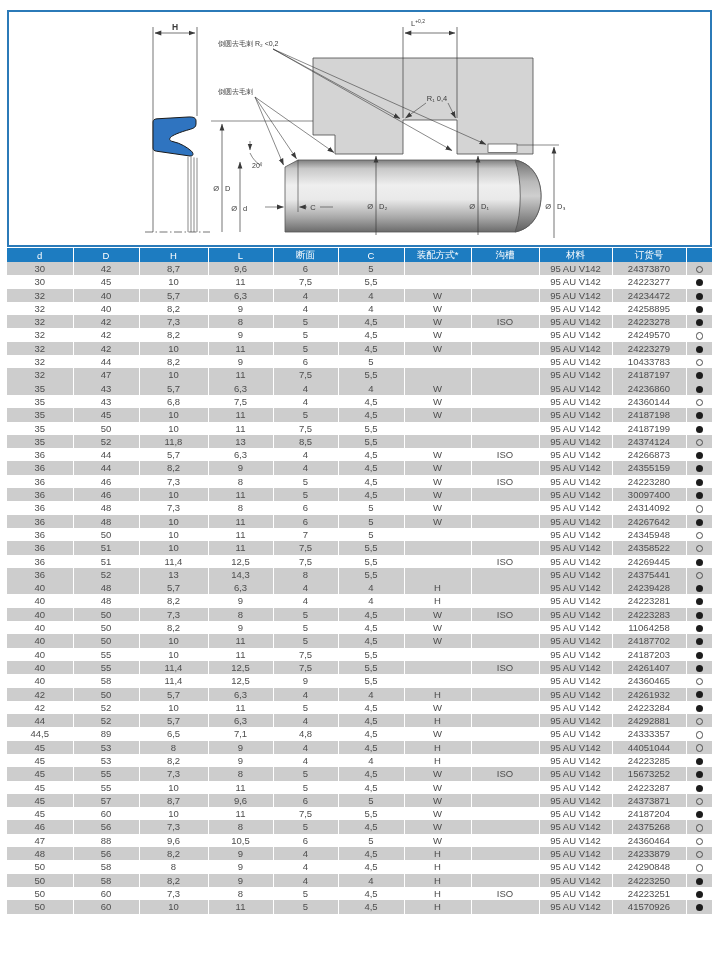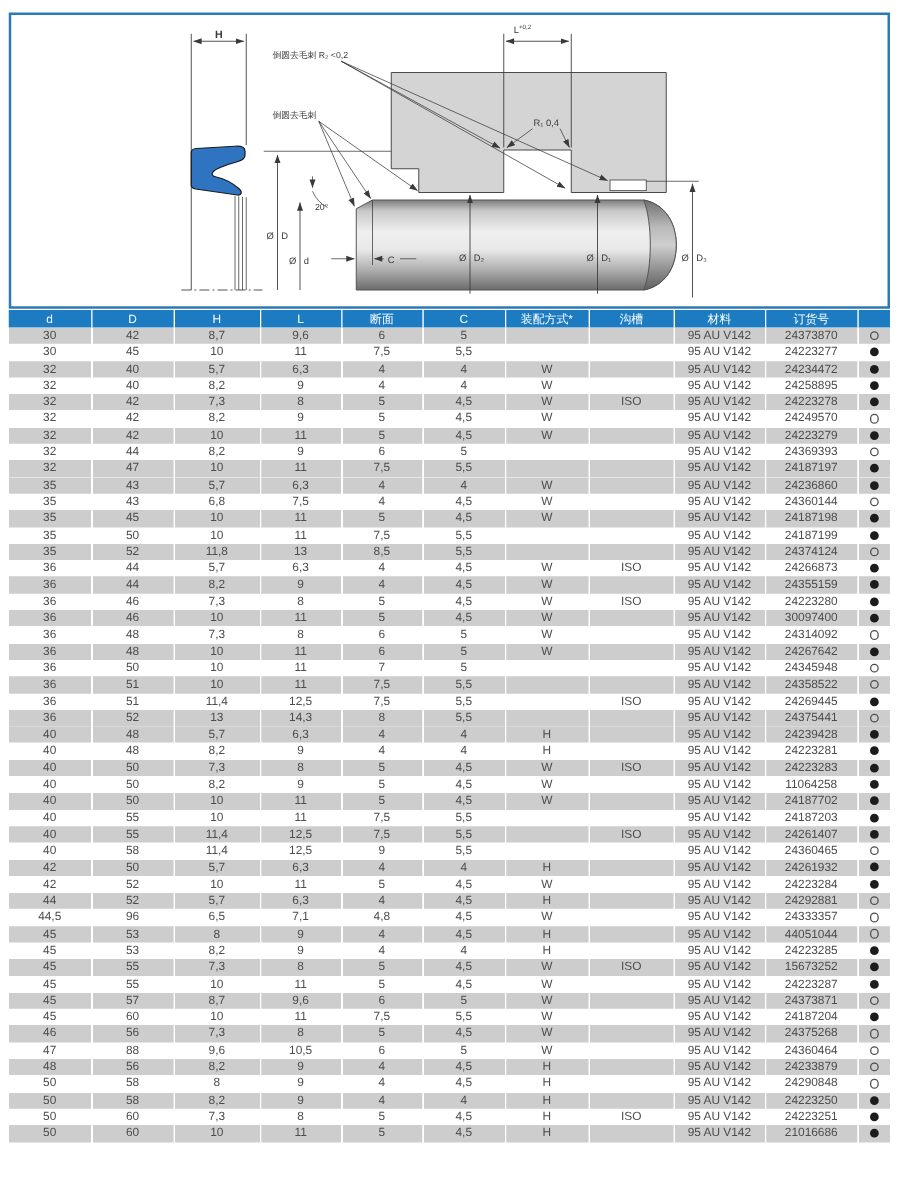--- a/index.html
+++ b/index.html
@@ -275,21 +275,21 @@
         <tr>
           <td>32</td>
           <td>44</td>
           <td>8,2</td>
           <td>9</td>
           <td>6</td>
           <td>5</td>
           <td></td>
           <td></td>
           <td>95 AU V142</td>
-          <td>24369393</td>
+          <td>10433783</td>
           <td><span class="dot open"></span></td>
         </tr>
         <tr class="alt">
           <td>32</td>
           <td>47</td>
           <td>10</td>
           <td>11</td>
           <td>7,5</td>
           <td>5,5</td>
           <td></td>
@@ -631,21 +631,21 @@
           <td>4</td>
           <td>4,5</td>
           <td>H</td>
           <td></td>
           <td>95 AU V142</td>
           <td>24292881</td>
           <td><span class="dot open"></span></td>
         </tr>
         <tr>
           <td>44,5</td>
-          <td>96</td>
+          <td>89</td>
           <td>6,5</td>
           <td>7,1</td>
           <td>4,8</td>
           <td>4,5</td>
           <td>W</td>
           <td></td>
           <td>95 AU V142</td>
           <td>24333357</td>
           <td><span class="dot open"></span></td>
         </tr>
@@ -808,19 +808,19 @@
         <tr class="alt">
           <td>50</td>
           <td>60</td>
           <td>10</td>
           <td>11</td>
           <td>5</td>
           <td>4,5</td>
           <td>H</td>
           <td></td>
           <td>95 AU V142</td>
-          <td>21016686</td>
+          <td>41570926</td>
           <td><span class="dot filled"></span></td>
         </tr>
       </tbody>
   </table>
 
 </div>
 
 </body></html>

